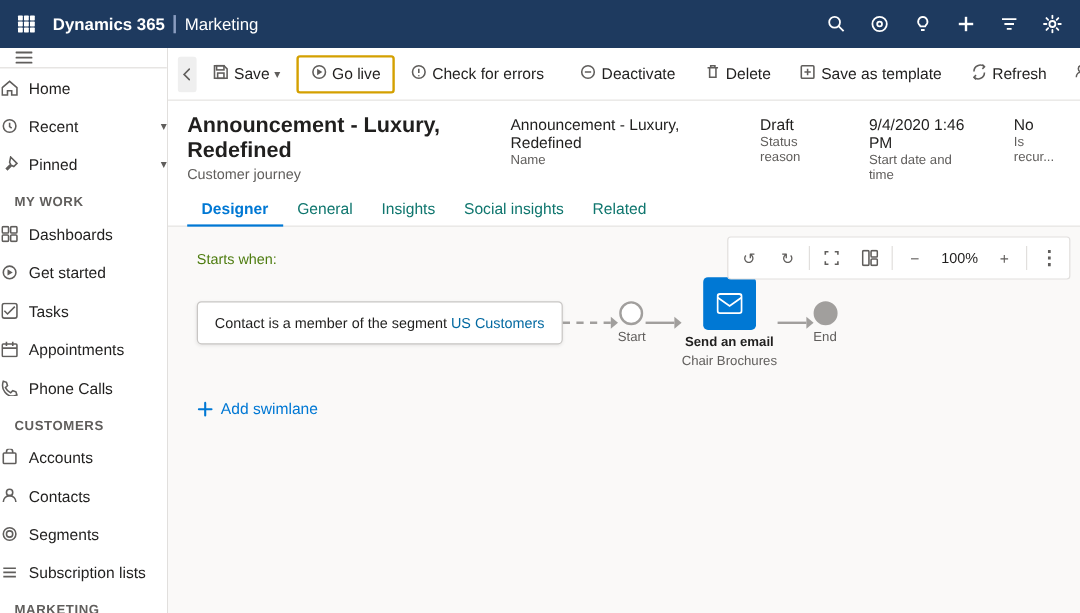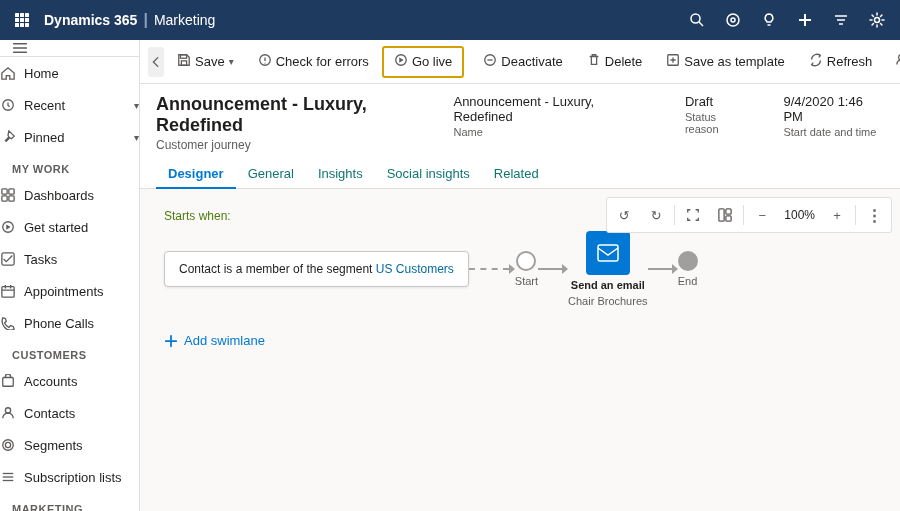--- a/index.html
+++ b/index.html
@@ -109,21 +109,21 @@
       color: #605e5c;
     }
 
     
     .record-header {
       background: #fff;
       padding: 10px 16px 0 16px;
       border-bottom: 1px solid #e1dfdd;
     }
     .record-title-row {
-      display: flex; align-items: flex-start; justify-content: space-between;
+      display: flex; align-items: flex-end; justify-content: space-between;
     }
     .record-title { font-size: 18px; font-weight: 600; color: #201f1e; }
     .record-type { font-size: 12px; color: #605e5c; margin-top: 2px; }
     .record-fields {
       display: flex; gap: 32px;
     }
     .record-field { display: flex; flex-direction: column; gap: 2px; }
     .record-field-label { font-size: 11px; color: #605e5c; }
     .record-field-value { font-size: 13px; color: #201f1e; }
     .record-tabs {
@@ -459,38 +459,38 @@
           <svg width="14" height="14" fill="none" stroke="#605e5c" stroke-width="1.5" viewBox="0 0 16 16">
             <path d="M2 2h9l3 3v9H2V2z"></path>
             <rect x="5" y="9" width="6" height="5"></rect>
             <rect x="4" y="2" width="7" height="4"></rect>
           </svg>
         </span>
         <span>Save</span>
         <span style="color:#605e5c; font-size:10px;">▾</span>
       </button>
 
+      <button class="toolbar-btn go-live">
+        <span>
+          <svg width="14" height="14" fill="none" stroke="#605e5c" stroke-width="1.5" viewBox="0 0 16 16">
+            <circle cx="8" cy="8" r="6"></circle>
+            <path d="M6 5l5 3-5 3V5z" fill="#605e5c" stroke="none"></path>
+          </svg>
+        </span>
+        <span>Go live</span>
+      </button>
+
       <button class="toolbar-btn">
         <span>
           <svg width="14" height="14" fill="none" stroke="#605e5c" stroke-width="1.5" viewBox="0 0 16 16">
             <circle cx="8" cy="8" r="6"></circle>
             <path d="M8 5v4M8 11v1"></path>
           </svg>
         </span>
         <span>Check for errors</span>
-      </button>
-
-      <button class="toolbar-btn go-live">
-        <span>
-          <svg width="14" height="14" fill="none" stroke="#605e5c" stroke-width="1.5" viewBox="0 0 16 16">
-            <circle cx="8" cy="8" r="6"></circle>
-            <path d="M6 5l5 3-5 3V5z" fill="#605e5c" stroke="none"></path>
-          </svg>
-        </span>
-        <span>Go live</span>
       </button>
 
       <div class="toolbar-divider"></div>
 
       <button class="toolbar-btn">
         <span>
           <svg width="14" height="14" fill="none" stroke="#605e5c" stroke-width="1.5" viewBox="0 0 16 16">
             <circle cx="8" cy="8" r="6"></circle>
             <path d="M5 8h6"></path>
           </svg>
@@ -554,20 +554,24 @@
             <span class="record-field-label">Name</span>
           </div>
           <div class="record-field">
             <span class="record-field-value">Draft</span>
             <span class="record-field-label">Status reason</span>
           </div>
           <div class="record-field">
             <span class="record-field-value">9/4/2020 1:46 PM</span>
             <span class="record-field-label">Start date and time</span>
           </div>
+          <div class="record-field">
+            <span class="record-field-value">No</span>
+            <span class="record-field-label">Is recur...</span>
+          </div>
         </div>
       </div>
 
       <div class="record-tabs">
         <div class="record-tab active">Designer</div>
         <div class="record-tab">General</div>
         <div class="record-tab">Insights</div>
         <div class="record-tab">Social insights</div>
         <div class="record-tab">Related</div>
       </div>

